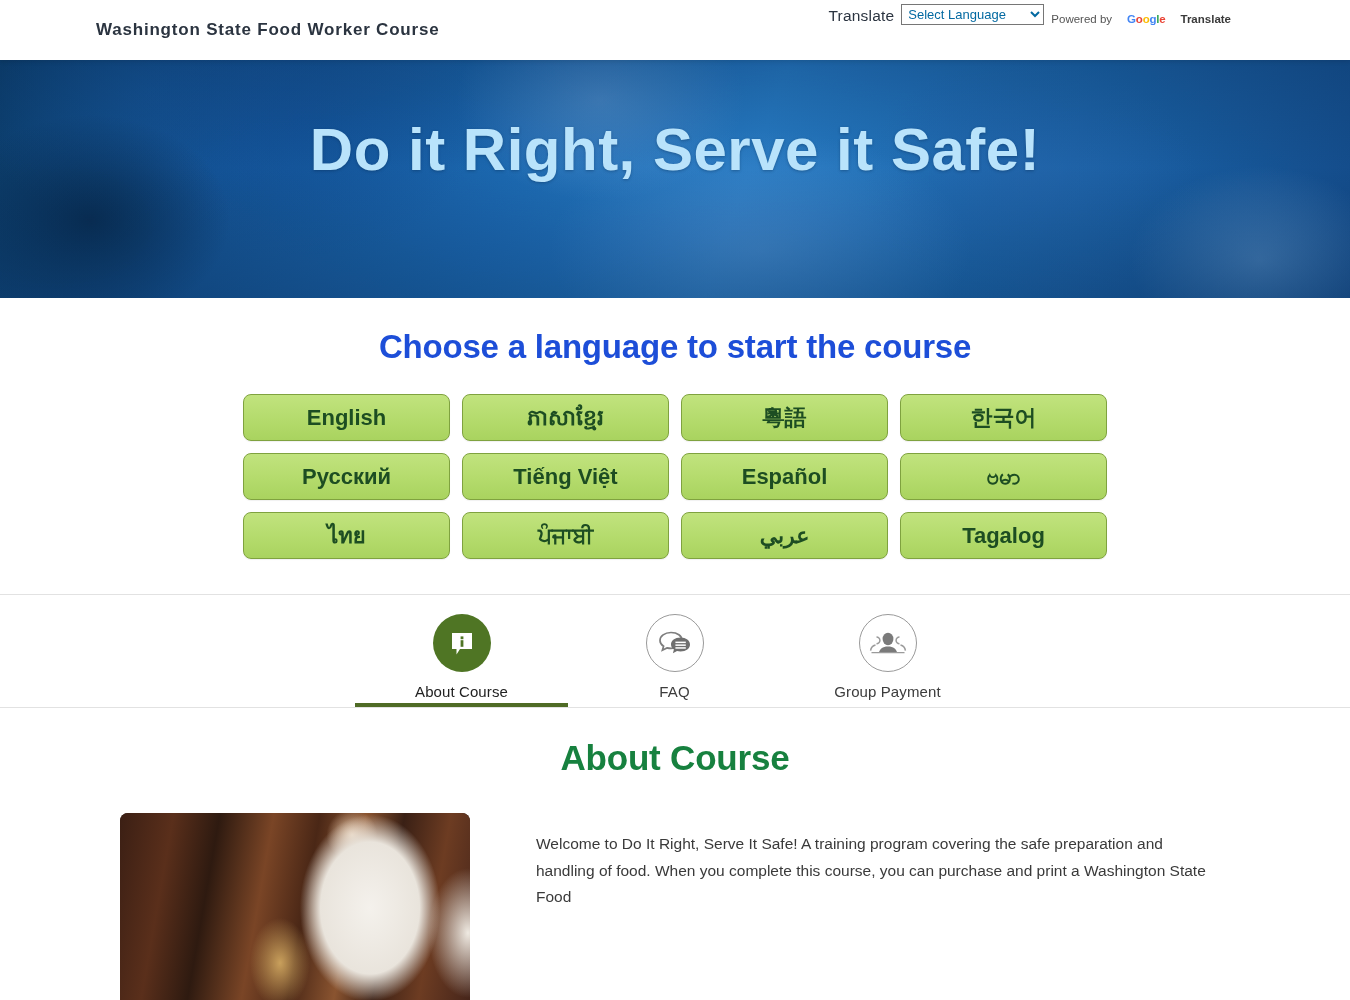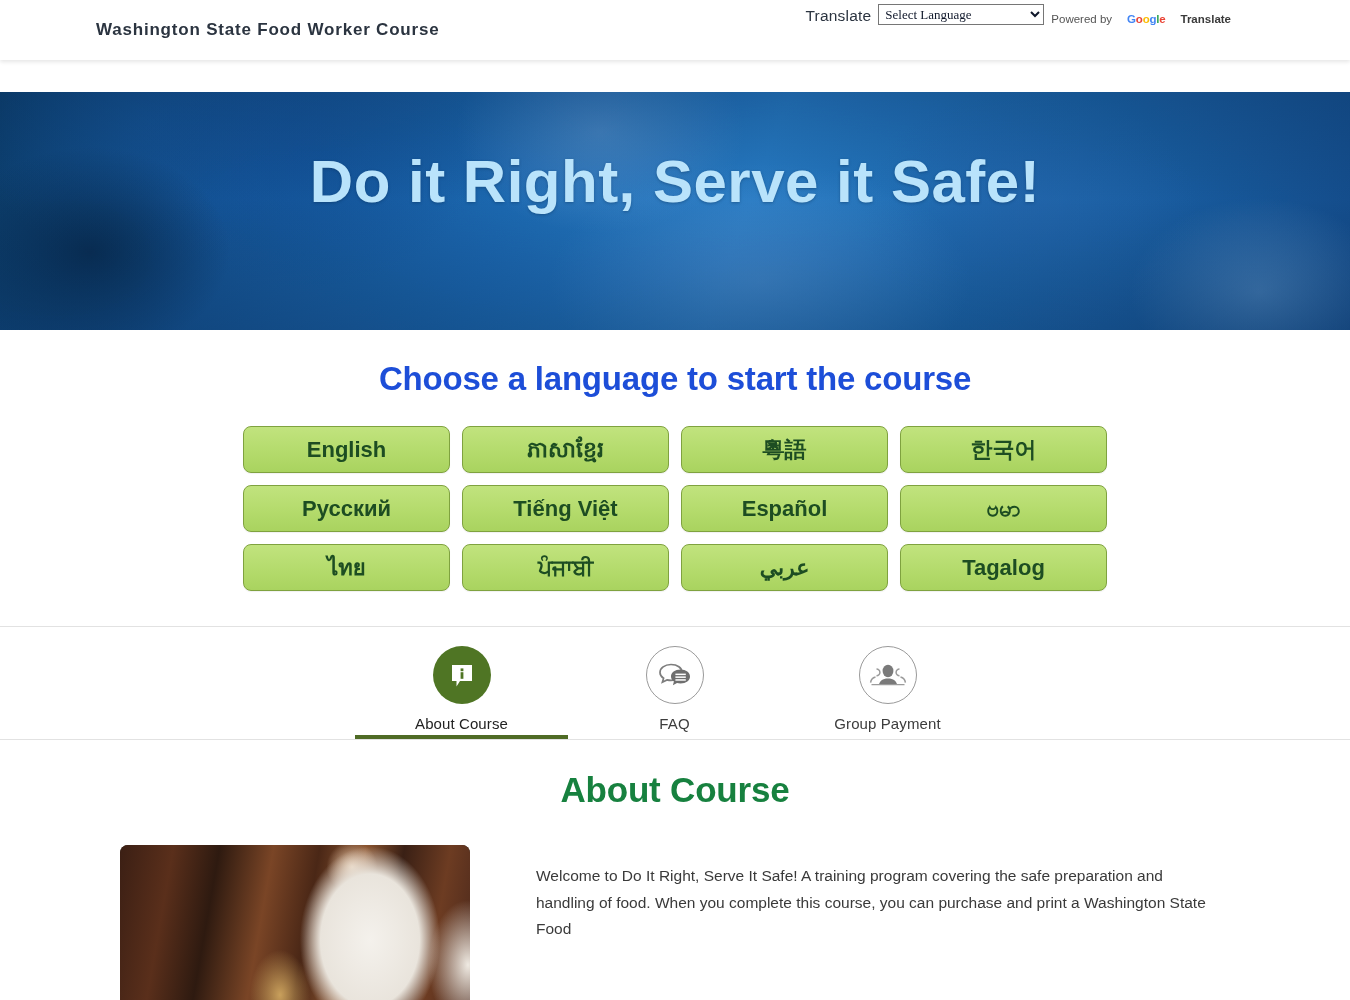--- a/index.html
+++ b/index.html
@@ -38,49 +38,48 @@
     align-items: flex-end;
     gap: 7px;
     white-space: nowrap;
   }
   .translate-label {
     font-size: 15.5px;
     color: #2b3440;
     letter-spacing: 0.2px;
   }
   .lang-select {
-    font-family: Liberation Serif, serif;
+    font-family: Liberation Sans, sans-serif;
     font-size: 13px;
     height: 21px;
-    width: 166px;
+    width: 143px;
     padding: 1px 2px;
     border: 1px solid #767676;
     background: #ffffff;
-    color: #0f172a;
+    color: #0369a1;
     border-radius: 0;
   }
   .powered {
     font-size: 11.5px;
     color: #545454;
     display: flex;
     align-items: center;
     gap: 15px;
   }
   .g-logo { font-weight: bold; font-size: 11.5px; letter-spacing: -0.2px; }
   .g-b { color: #4285F4; } .g-r { color: #EA4335; }
   .g-y { color: #FBBC05; } .g-g { color: #34A853; }
   .ptrans { font-weight: bold; color: #3a3a3a; }
 
   
   .hero {
     position: relative;
     height: 238px;
     overflow: hidden;
     background: #1565b0;
-    margin-top: 32px;
   }
   .hero-photo {
     position: absolute; inset: 0;
     background:
       radial-gradient(ellipse 200px 150px at 90px 160px, rgba(8,38,70,0.85), rgba(8,38,70,0) 70%),
       radial-gradient(ellipse 260px 200px at 300px 60px, rgba(20,80,150,0.55), rgba(20,80,150,0) 70%),
       radial-gradient(ellipse 300px 170px at 760px 190px, rgba(90,150,210,0.55), rgba(90,150,210,0) 70%),
       radial-gradient(ellipse 200px 140px at 600px 40px, rgba(130,175,220,0.40), rgba(130,175,220,0) 72%),
       radial-gradient(ellipse 240px 180px at 1030px 120px, rgba(40,100,165,0.6), rgba(40,100,165,0) 70%),
       radial-gradient(ellipse 180px 130px at 1260px 200px, rgba(120,170,215,0.45), rgba(120,170,215,0) 72%),

